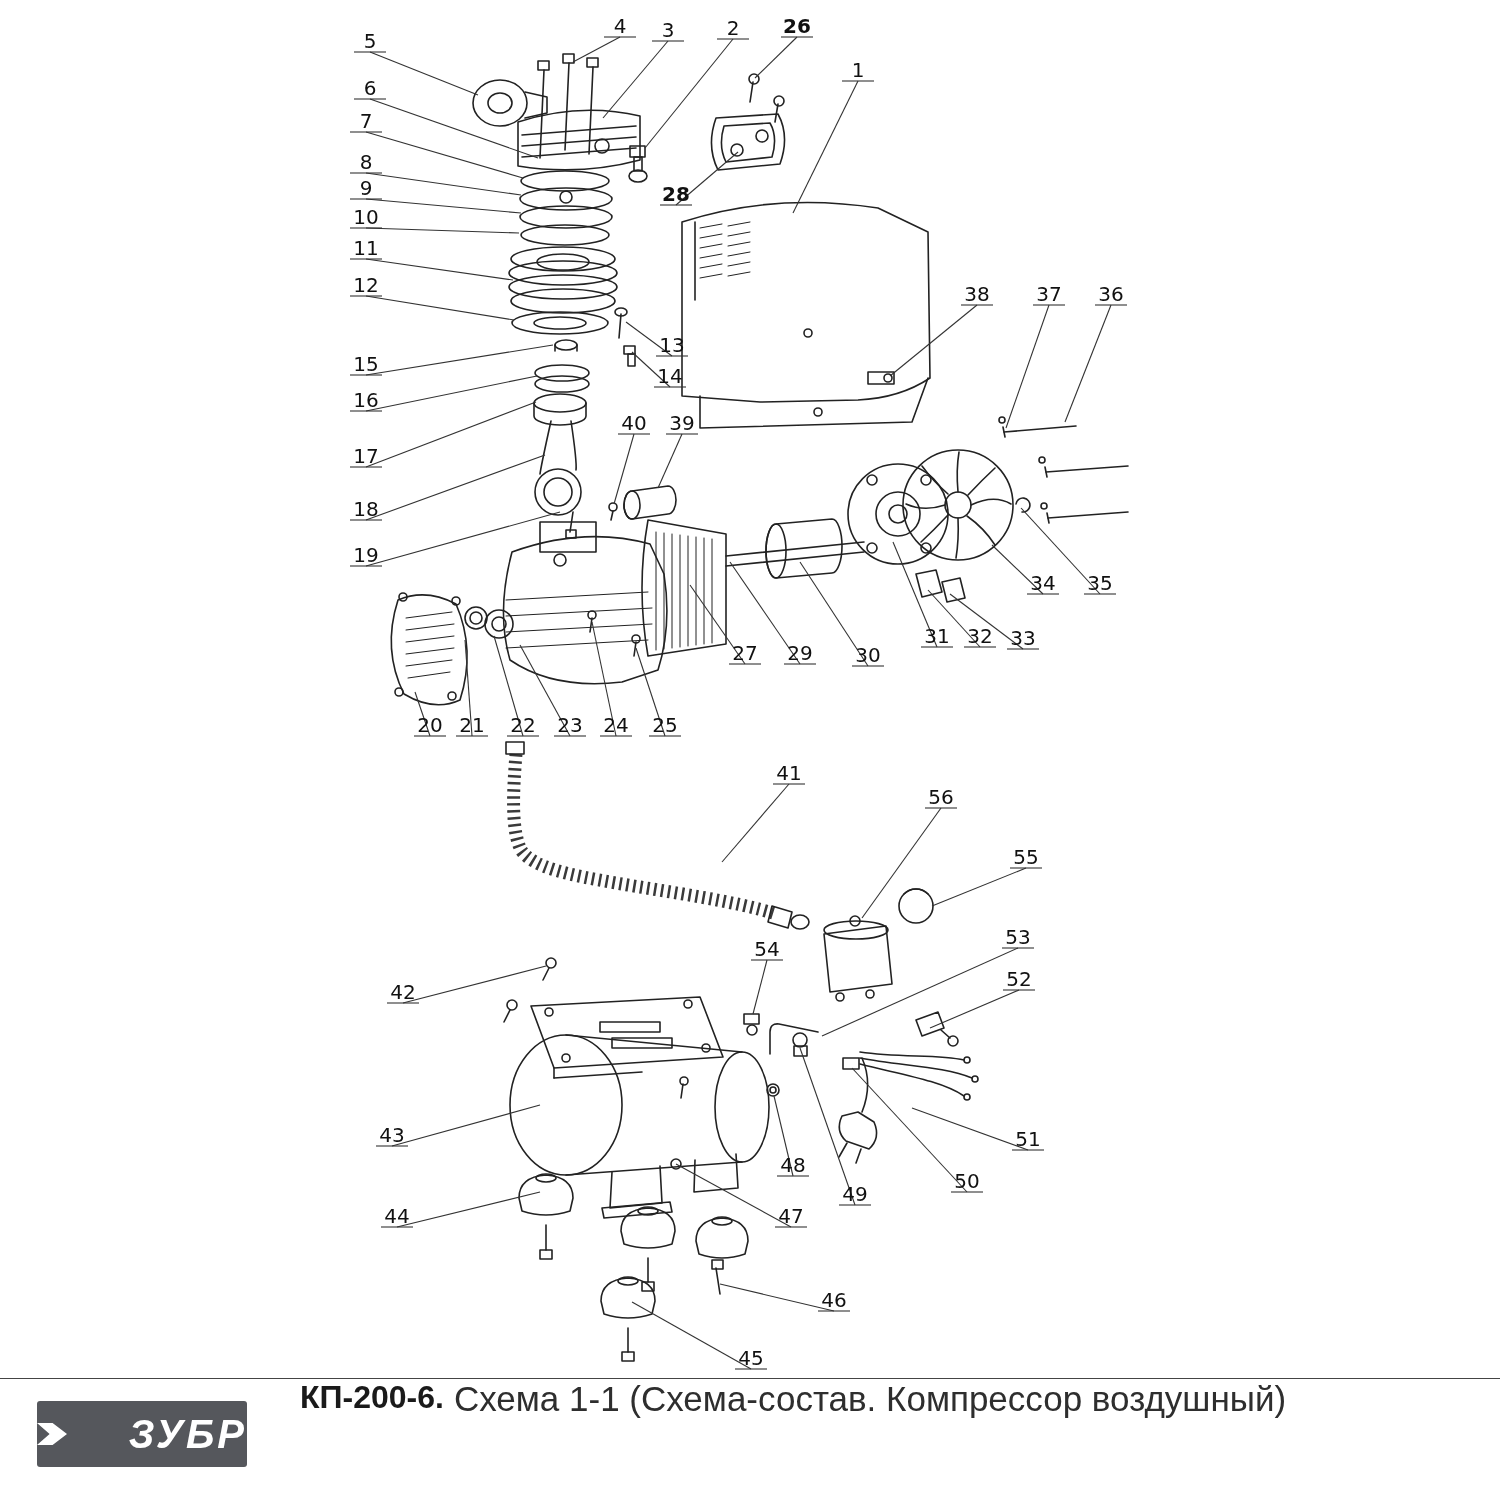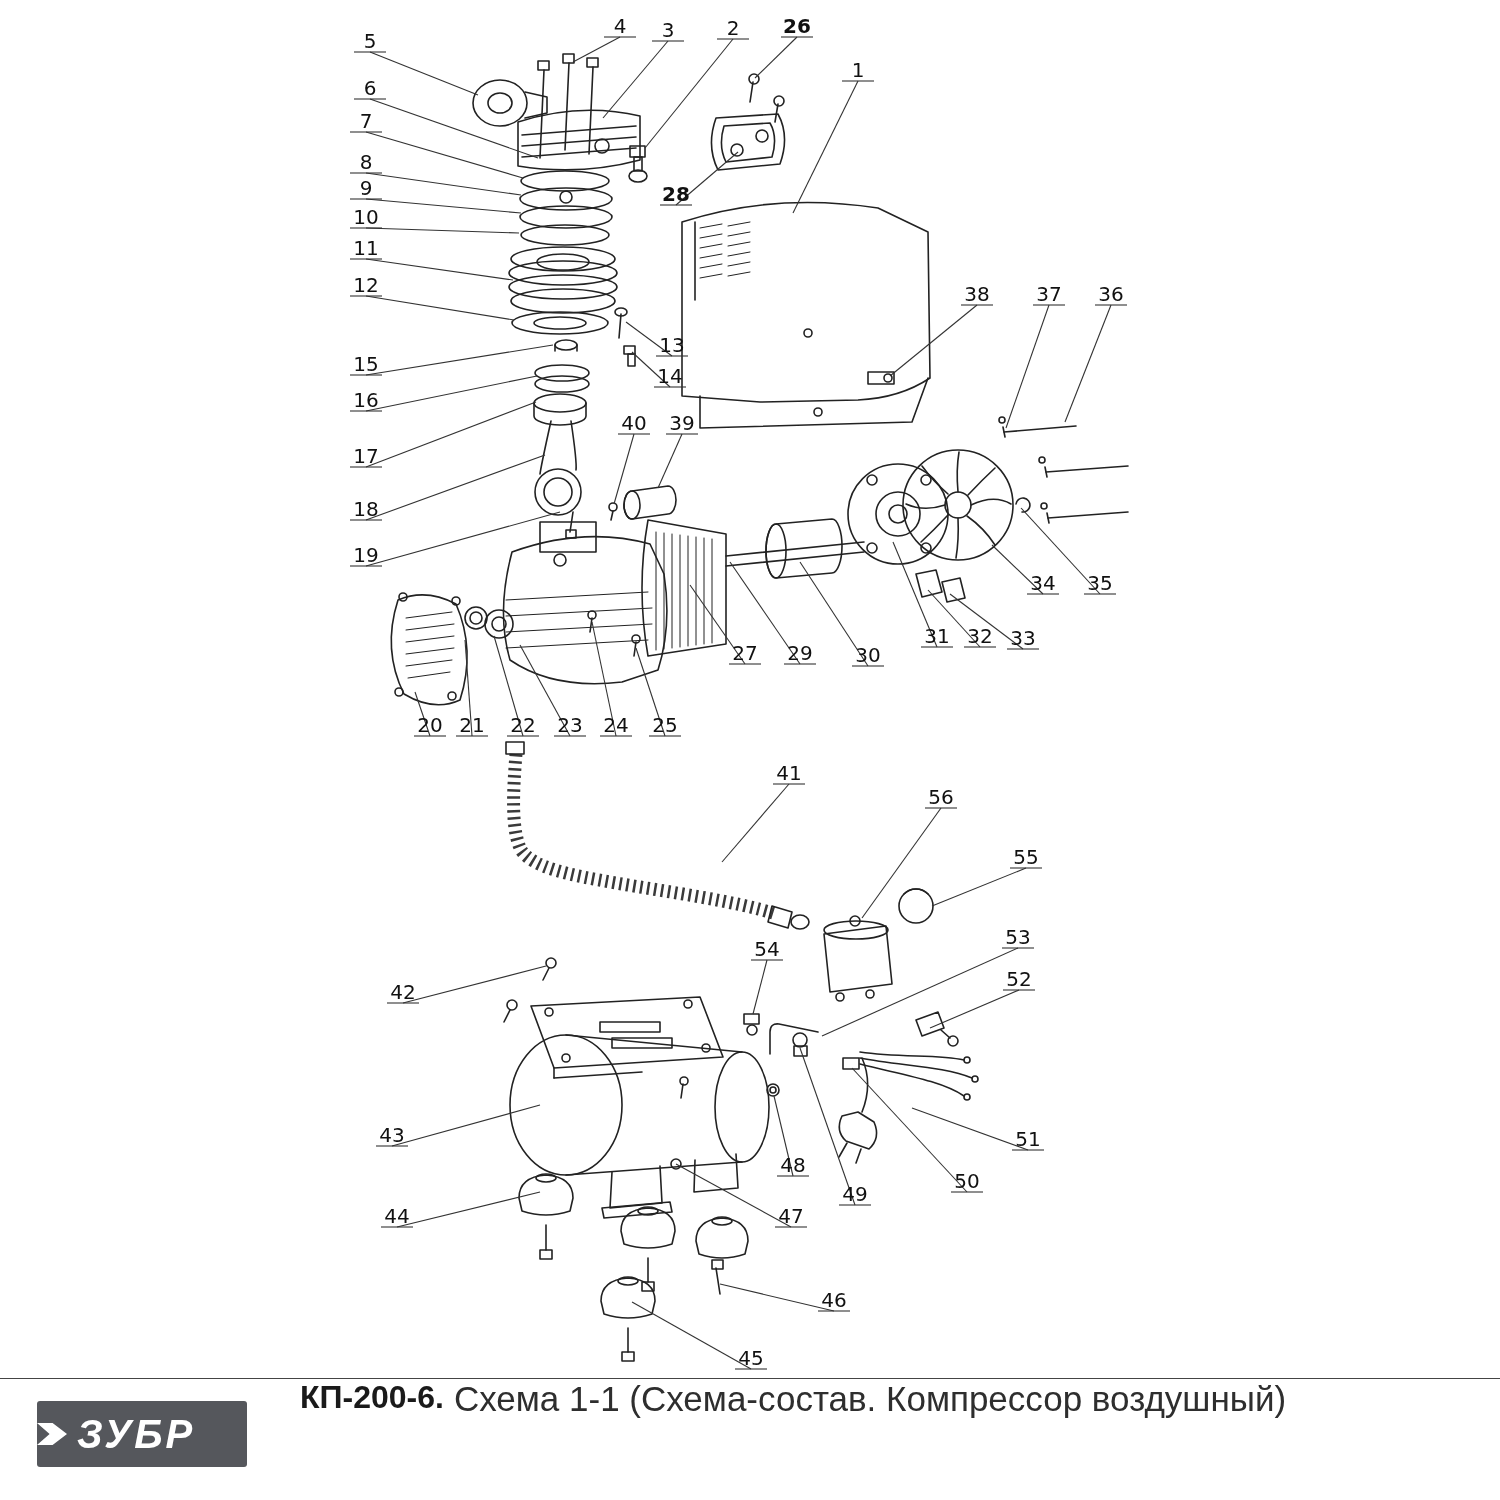--- a/index.html
+++ b/index.html
@@ -19,21 +19,21 @@
   .callout-num{font-family:"DejaVu Sans", sans-serif;font-size:20px;fill:#111;text-anchor:middle;}
   .callout-num.bold{font-weight:bold;}
   .footer{
     position:absolute;left:0;top:1378px;width:1500px;height:122px;
     border-top:1.5px solid #444;
     background:#ffffff;
     display:flex;align-items:center;
   }
   .logo{
     position:absolute;left:37px;top:22px;width:210px;height:66px;
-    display:flex;align-items:center;justify-content:flex-start;gap:10px;
+    display:flex;align-items:center;justify-content:space-between;gap:10px;
     border-radius:3px;
   }
   .logo .arrow{
     display:inline-block;width:30px;height:22px;
     clip-path:polygon(0 0,52% 0,100% 50%,52% 100%,0 100%,42% 50%);
   }
   .logo .brand{
     font-weight:bold;font-style:italic;
     font-size:40px;letter-spacing:3px;line-height:1;
   }

